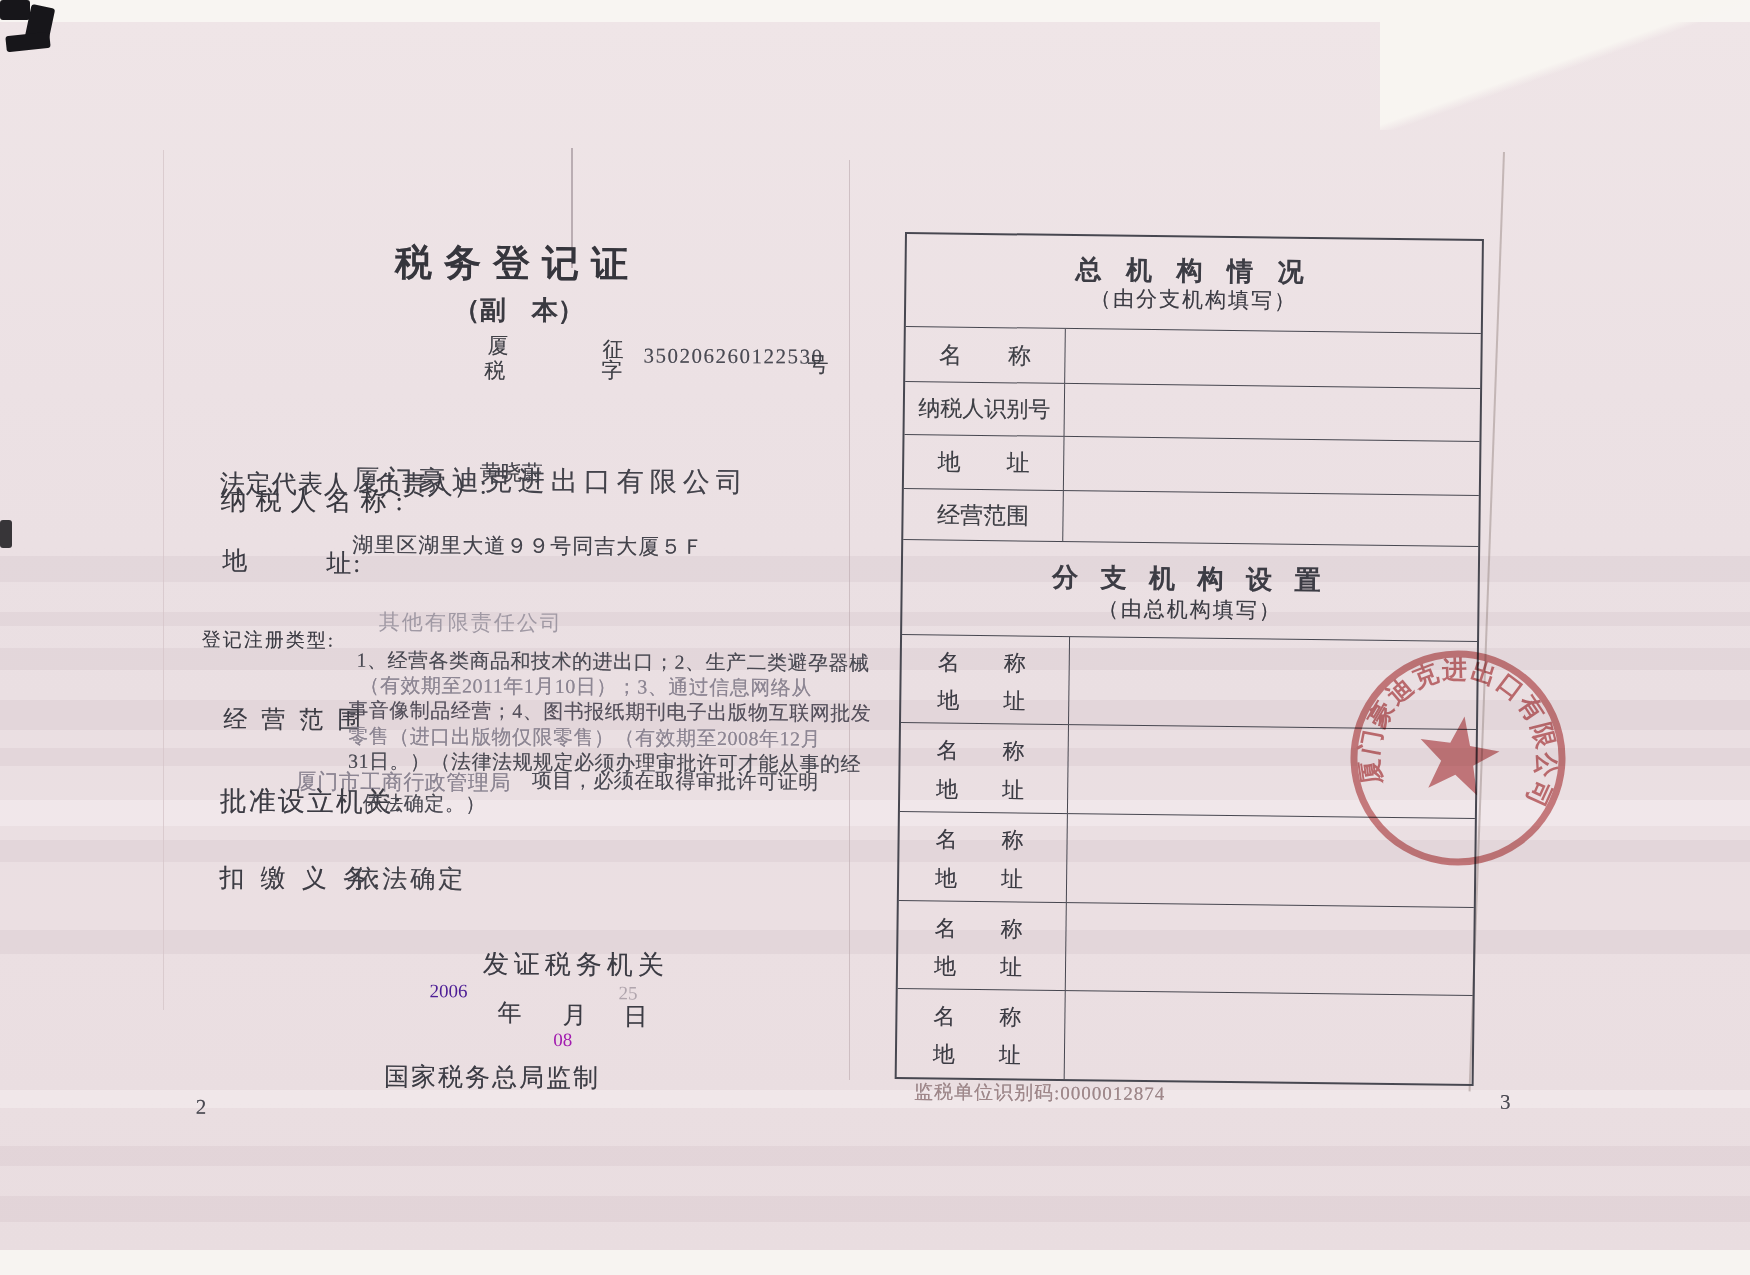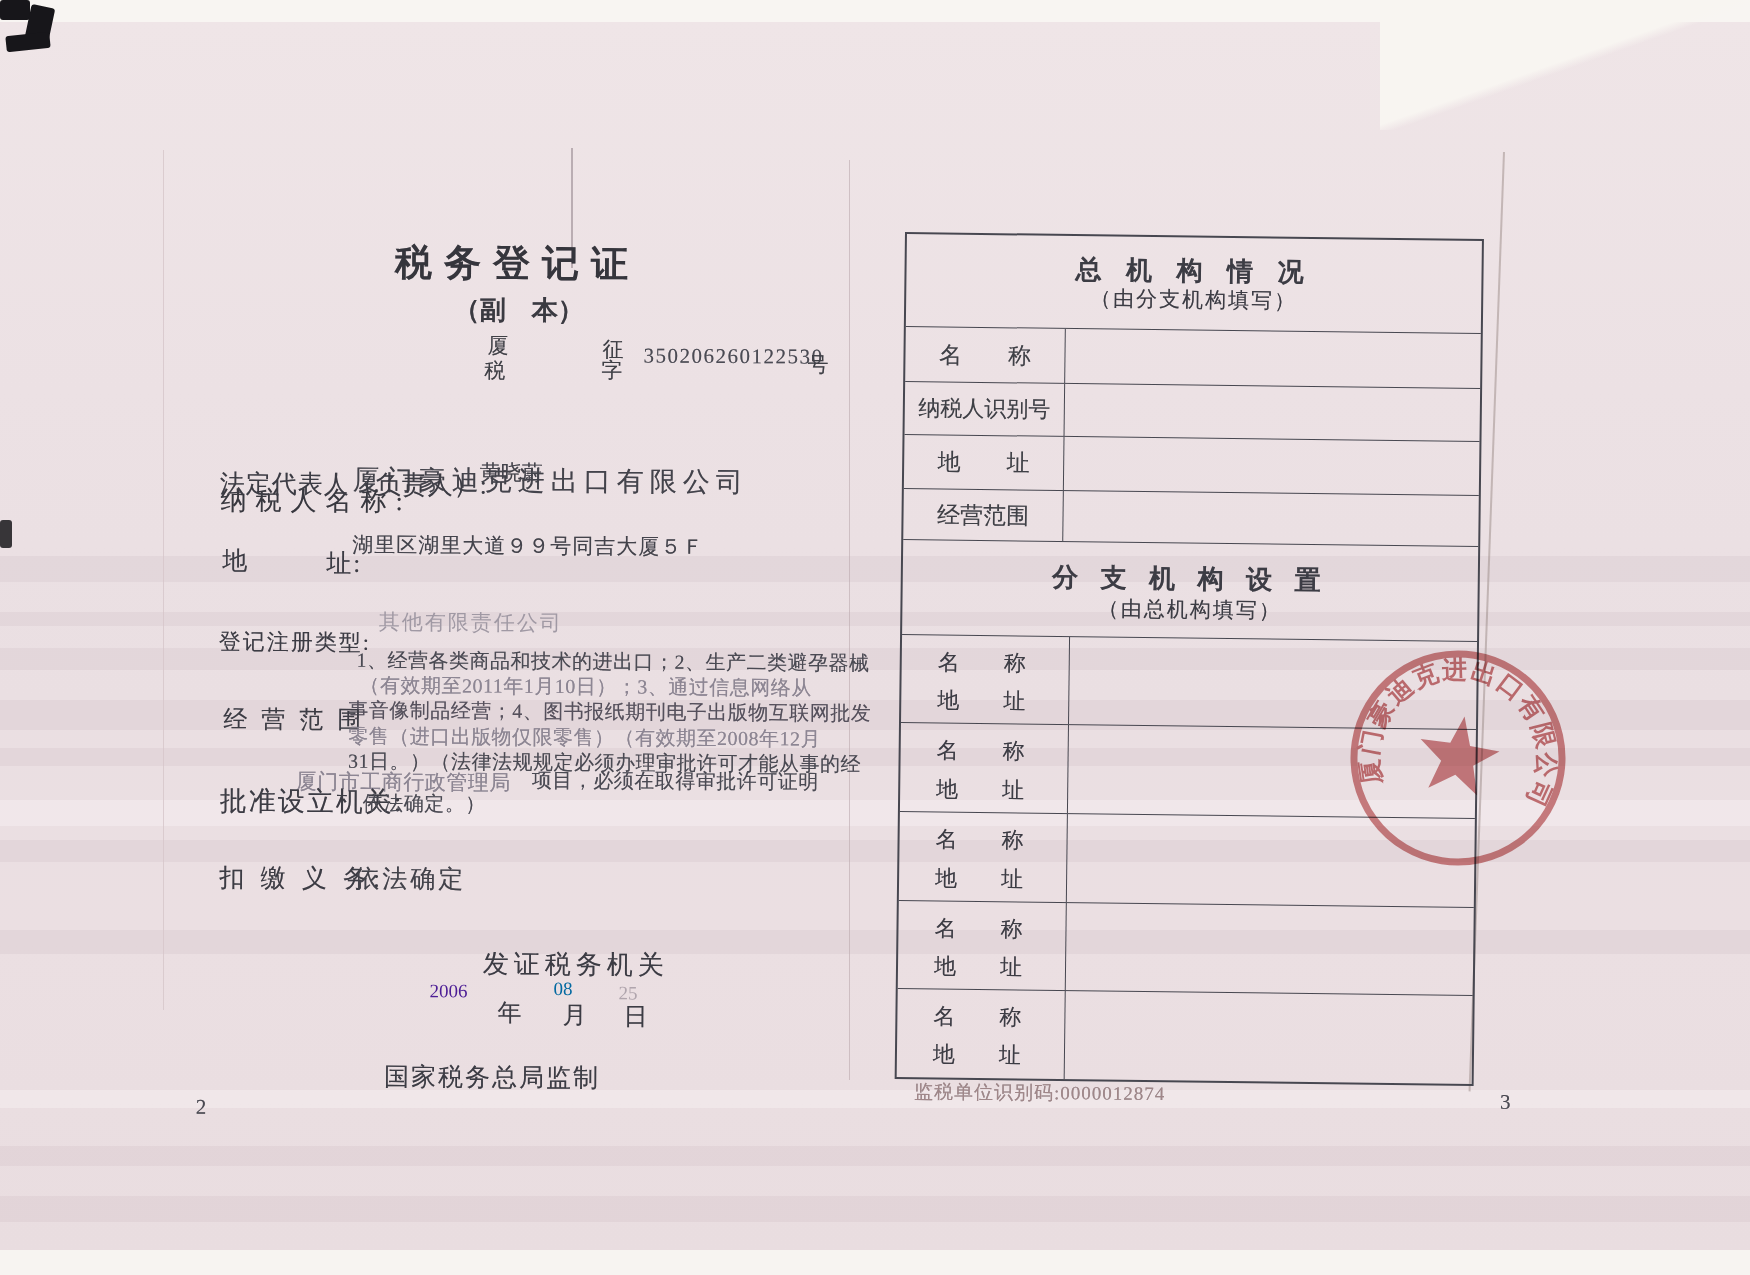--- a/index.html
+++ b/index.html
@@ -86,39 +86,39 @@
     <div class="abs t big" style="left:220px;top:484px;font-size:26px;letter-spacing:9px">纳税人名称:</div>
 
     <div class="abs t val" style="left:479px;top:457px;font-size:21px;top:458px">黄晓蔚</div>
     <div class="abs t lbl" style="left:219px;top:468px;font-size:25px;letter-spacing:1px">法定代表人（负责人）:</div>
 
     <div class="abs t lbl" style="left:222px;top:545px;font-size:25px">地</div>
     <div class="abs t lbl" style="left:326px;top:547px;font-size:25px">址:</div>
     <div class="abs t val" style="left:352px;top:531px;font-size:21px;letter-spacing:1px">湖里区湖里大道９９号同吉大厦５Ｆ</div>
 
     <div class="abs t faint" style="left:379px;top:608px;font-size:21px;letter-spacing:2px">其他有限责任公司</div>
-    <div class="abs t lbl" style="left:219px;top:628px;font-size:22px">登记注册类型:</div>
+    <div class="abs t lbl" style="left:202px;top:628px;font-size:19px">登记注册类型:</div>
 
     <div class="abs t scope" style="left:357px;top:647px">1、经营各类商品和技术的进出口；2、生产二类避孕器械</div>
     <div class="abs t scope faded" style="left:360px;top:672px">（有效期至2011年1月10日）；3、通过信息网络从</div>
     <div class="abs t scope" style="left:349px;top:697px;color:#55505c">事音像制品经营；4、图书报纸期刊电子出版物互联网批发</div>
     <div class="abs t lbl" style="left:224px;top:704px;font-size:24px;letter-spacing:4px">经 营 范 围</div>
     <div class="abs t scope faded" style="left:349px;top:723px">零售（进口出版物仅限零售）（有效期至2008年12月</div>
     <div class="abs t scope" style="left:349px;top:748px">31日。）（法律法规规定必须办理审批许可才能从事的经</div>
     <div class="abs t scope faded" style="left:297px;top:768px;font-size:21px">厦门市工商行政管理局</div>
     <div class="abs t scope" style="left:533px;top:766px">项目，必须在取得审批许可证明</div>
     <div class="abs t lbl" style="left:221px;top:784px;font-size:27px">批准设立机关:</div>
     <div class="abs t scope" style="left:364px;top:790px">依法确定。）</div>
 
     <div class="abs t lbl" style="left:221px;top:862px;font-size:25px;letter-spacing:5px">扣 缴 义 务:</div>
     <div class="abs t val" style="left:356px;top:862px;font-size:25px;letter-spacing:3px">依法确定</div>
 
     <div class="abs t lbl" style="left:485px;top:946px;font-size:26px;letter-spacing:5px">发证税务机关</div>
     <div class="abs t faint" style="left:432px;top:980px;font-size:19px;color:#4c1d95">2006</div>
-    <div class="abs t faint" style="left:556px;top:977px;font-size:19px;color:#0369a1">08</div>
+    <div class="abs t faint" style="left:556px;top:1028px;font-size:19px;color:#a21caf">08</div>
     <div class="abs t faint" style="left:621px;top:981px;font-size:19px;color:#b0a5ad">25</div>
     <div class="abs t lbl" style="left:500px;top:996px;font-size:24px">年</div>
     <div class="abs t lbl" style="left:565px;top:998px;font-size:24px">月</div>
     <div class="abs t lbl" style="left:626px;top:999px;font-size:24px">日</div>
 
     <div class="abs t lbl" style="left:387px;top:1060px;font-size:25px;letter-spacing:2px">国家税务总局监制</div>
 
     <div class="abs t" style="left:199px;top:1096px;font-size:21px;color:#4a4a52">2</div>
   </div>
 

